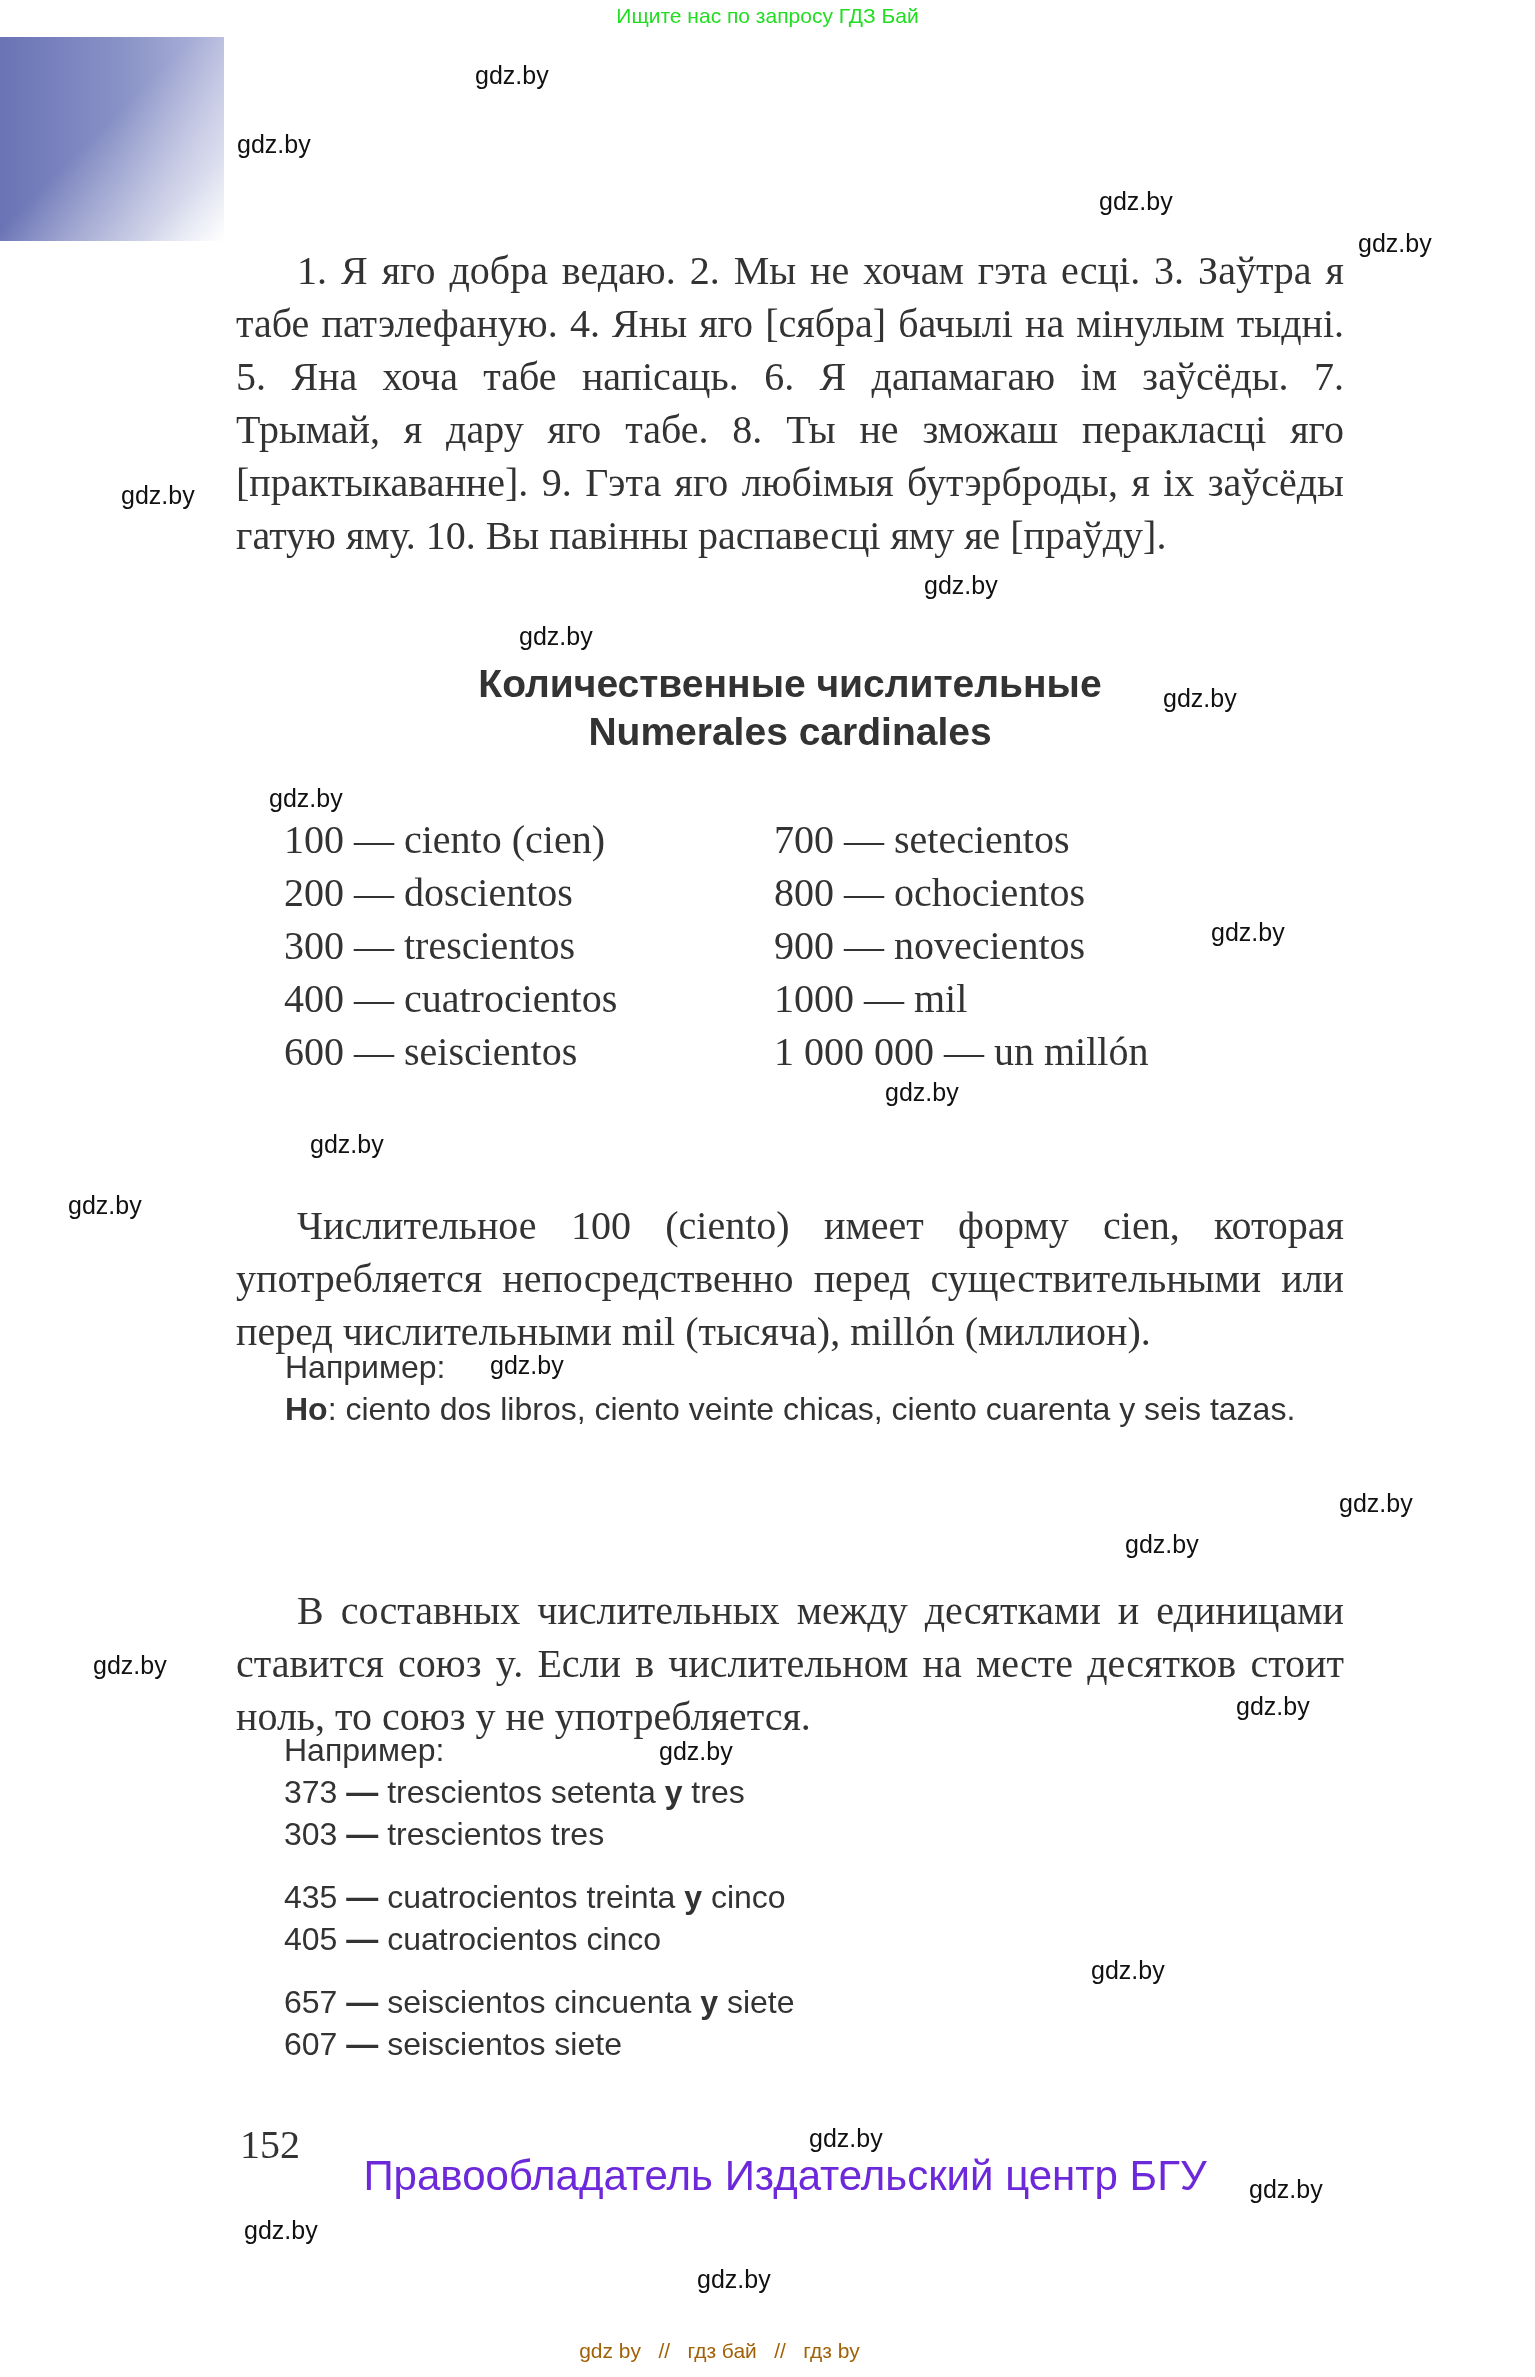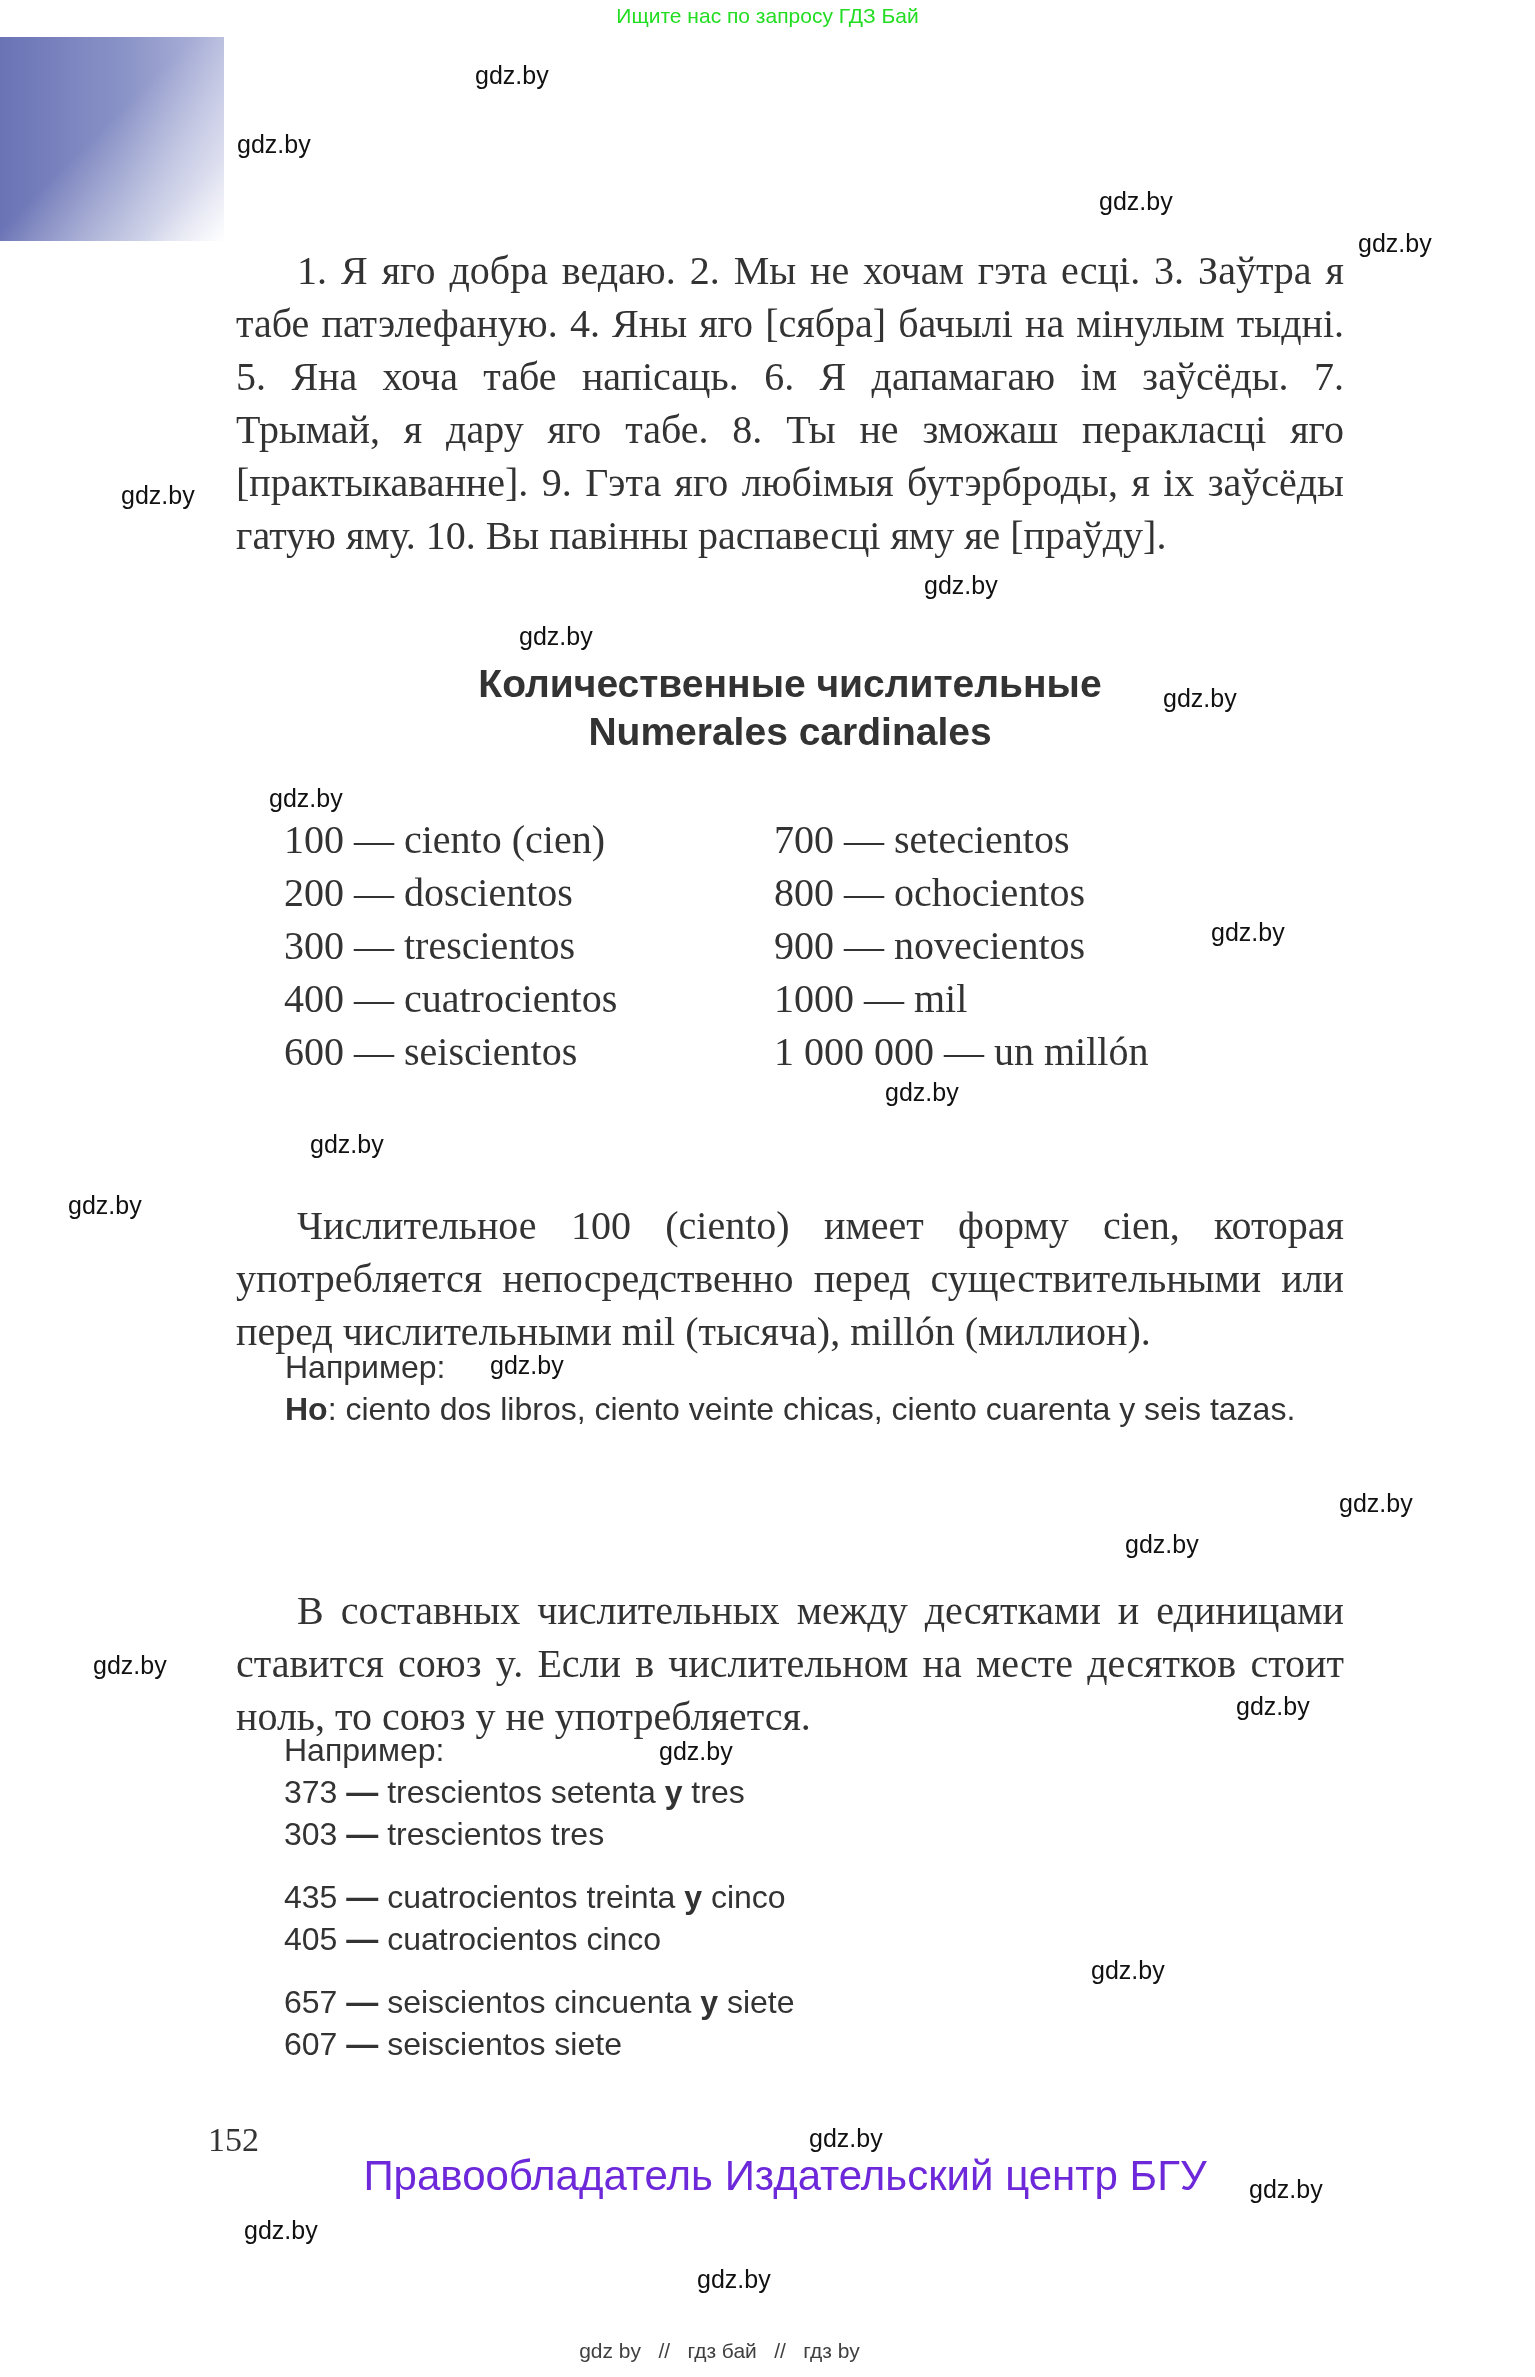--- a/index.html
+++ b/index.html
@@ -37,29 +37,29 @@
   .numerals { top:813px; left:284px; font-size:40px; line-height:53px; }
   .num-col { position:absolute; top:0; white-space:nowrap; }
   .num-col div { height:53px; }
   .sans-ex {
     font-family:"Liberation Sans", sans-serif; font-size:32px; color:#333333;
     line-height:42px;
   }
   .ex-line { white-space:nowrap; }
   .bold { font-weight:bold; }
   .it { }
-  .pagenum { left:208px; top:2121px; font-size:34px; }
+  .pagenum { left:240px; top:2121px; font-size:40px; }
   .rights {
     left:0; width:1535px; top:2152px; text-align:center;
     font-family:"Liberation Sans", sans-serif; font-size:42px; color:#6d28d9;
     padding-left:35px; box-sizing:border-box;
   }
   .footer-links {
     left:0; width:1439px; top:2339px; text-align:center;
-    font-family:"Liberation Sans", sans-serif; font-size:21px; color:#404040;
+    font-family:"Liberation Sans", sans-serif; font-size:21px; color:#a16207;
   }
   .footer-links span { margin:0 8.7px; }
 </style>
 </head>
 <body>
 
 <div class="abs top-banner">Ищите нас по запросу ГДЗ Бай</div>
 <div class="abs corner-block"></div>
 
 <div class="abs serif-block" style="top:232px;">

